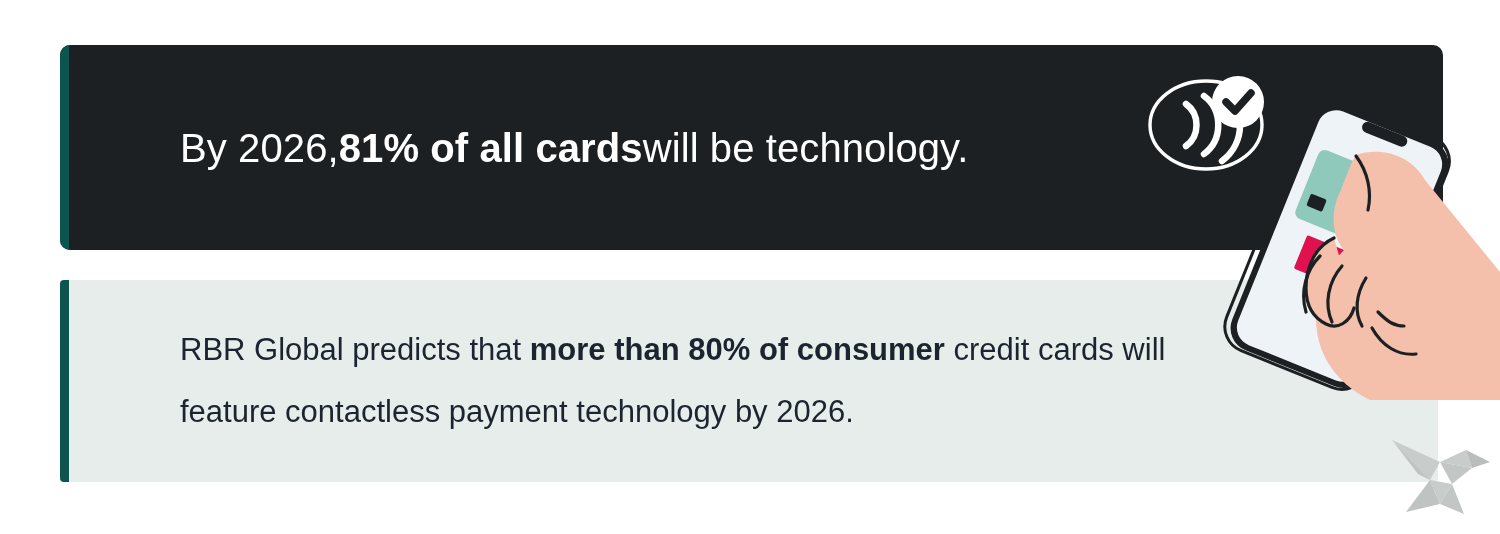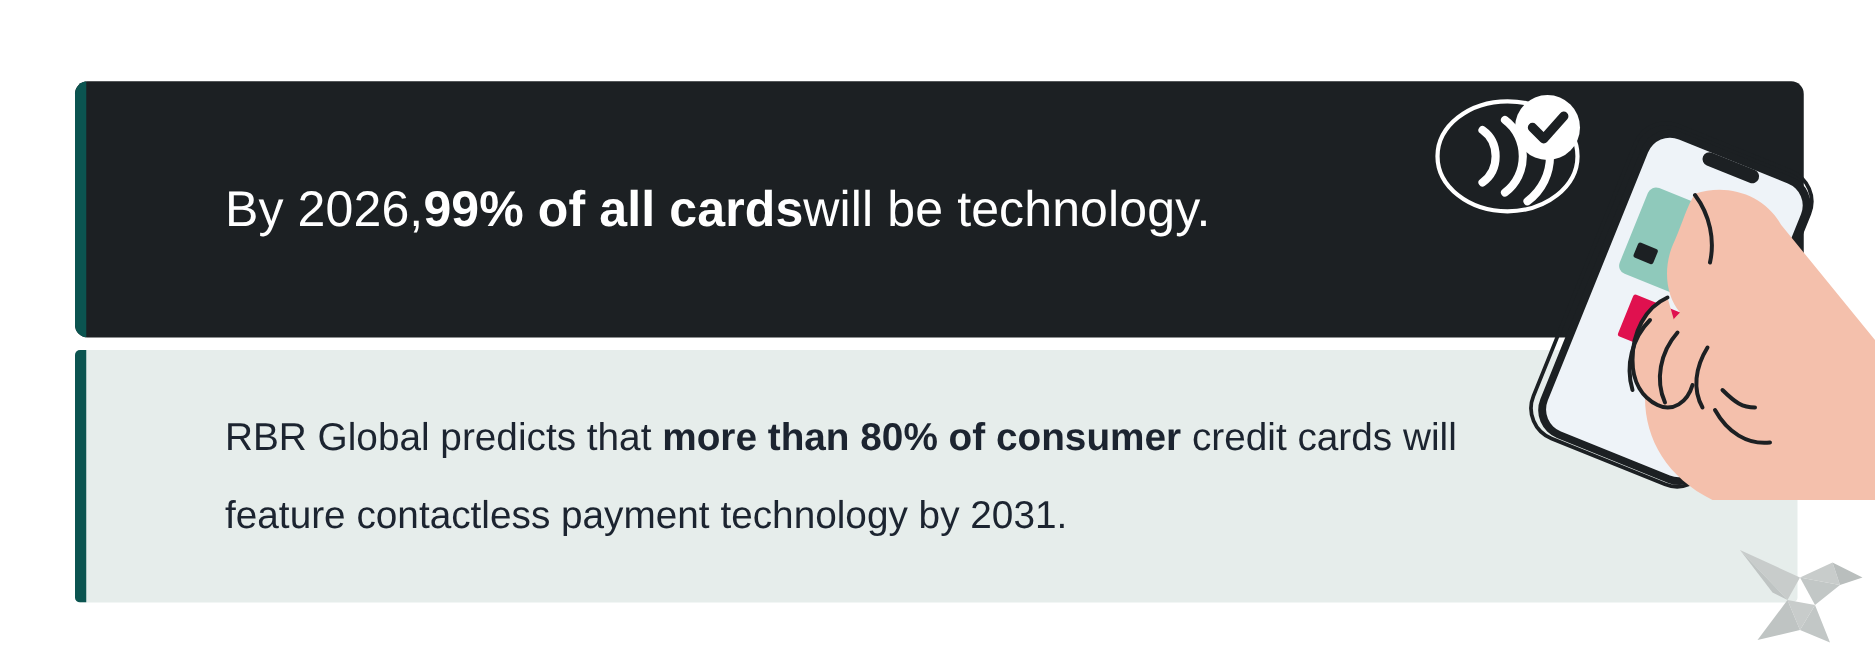--- a/index.html
+++ b/index.html
@@ -25,21 +25,20 @@
   
   .headline-card {
     position: absolute;
     left: 60px;
     top: 45px;
     width: 1383px;
     height: 205px;
     background: #1c2023;
     border-radius: 10px;
     overflow: hidden;
-    margin-top: 20px;
   }
   .headline-card .accent-bar {
     position: absolute;
     left: 0; top: 0;
     width: 9px;
     height: 100%;
     background: #0b5450;
   }
   .headline-text {
     position: absolute;
@@ -112,32 +111,32 @@
 </style>
 </head>
 <body>
 
 <div class="stage">
 
   <div class="headline-card">
     <div class="accent-bar"></div>
     <div class="headline-text">
       <span>By 2026, </span>
-        <span class="strong">99% of all cards</span>
+        <span class="strong">81% of all cards</span>
         <span> will be technology.</span>
     </div>
   </div>
 
   <div class="body-card">
     <div class="accent-bar"></div>
     <div class="body-text">
       <div class="body-line">
         <span>RBR Global predicts that </span><span class="strong">more than 80% of consumer</span><span> credit cards will</span>
       </div>
-      <div class="body-line">feature contactless payment technology by 2031.</div>
+      <div class="body-line">feature contactless payment technology by 2026.</div>
     </div>
   </div>
 
   <svg class="illustration" viewBox="0 0 380 340">
     <defs>
       <clipPath id="bannerClip">
 
         <rect x="-1120" y="-15" width="1443" height="205" rx="10"></rect>
       </clipPath>
     </defs>

